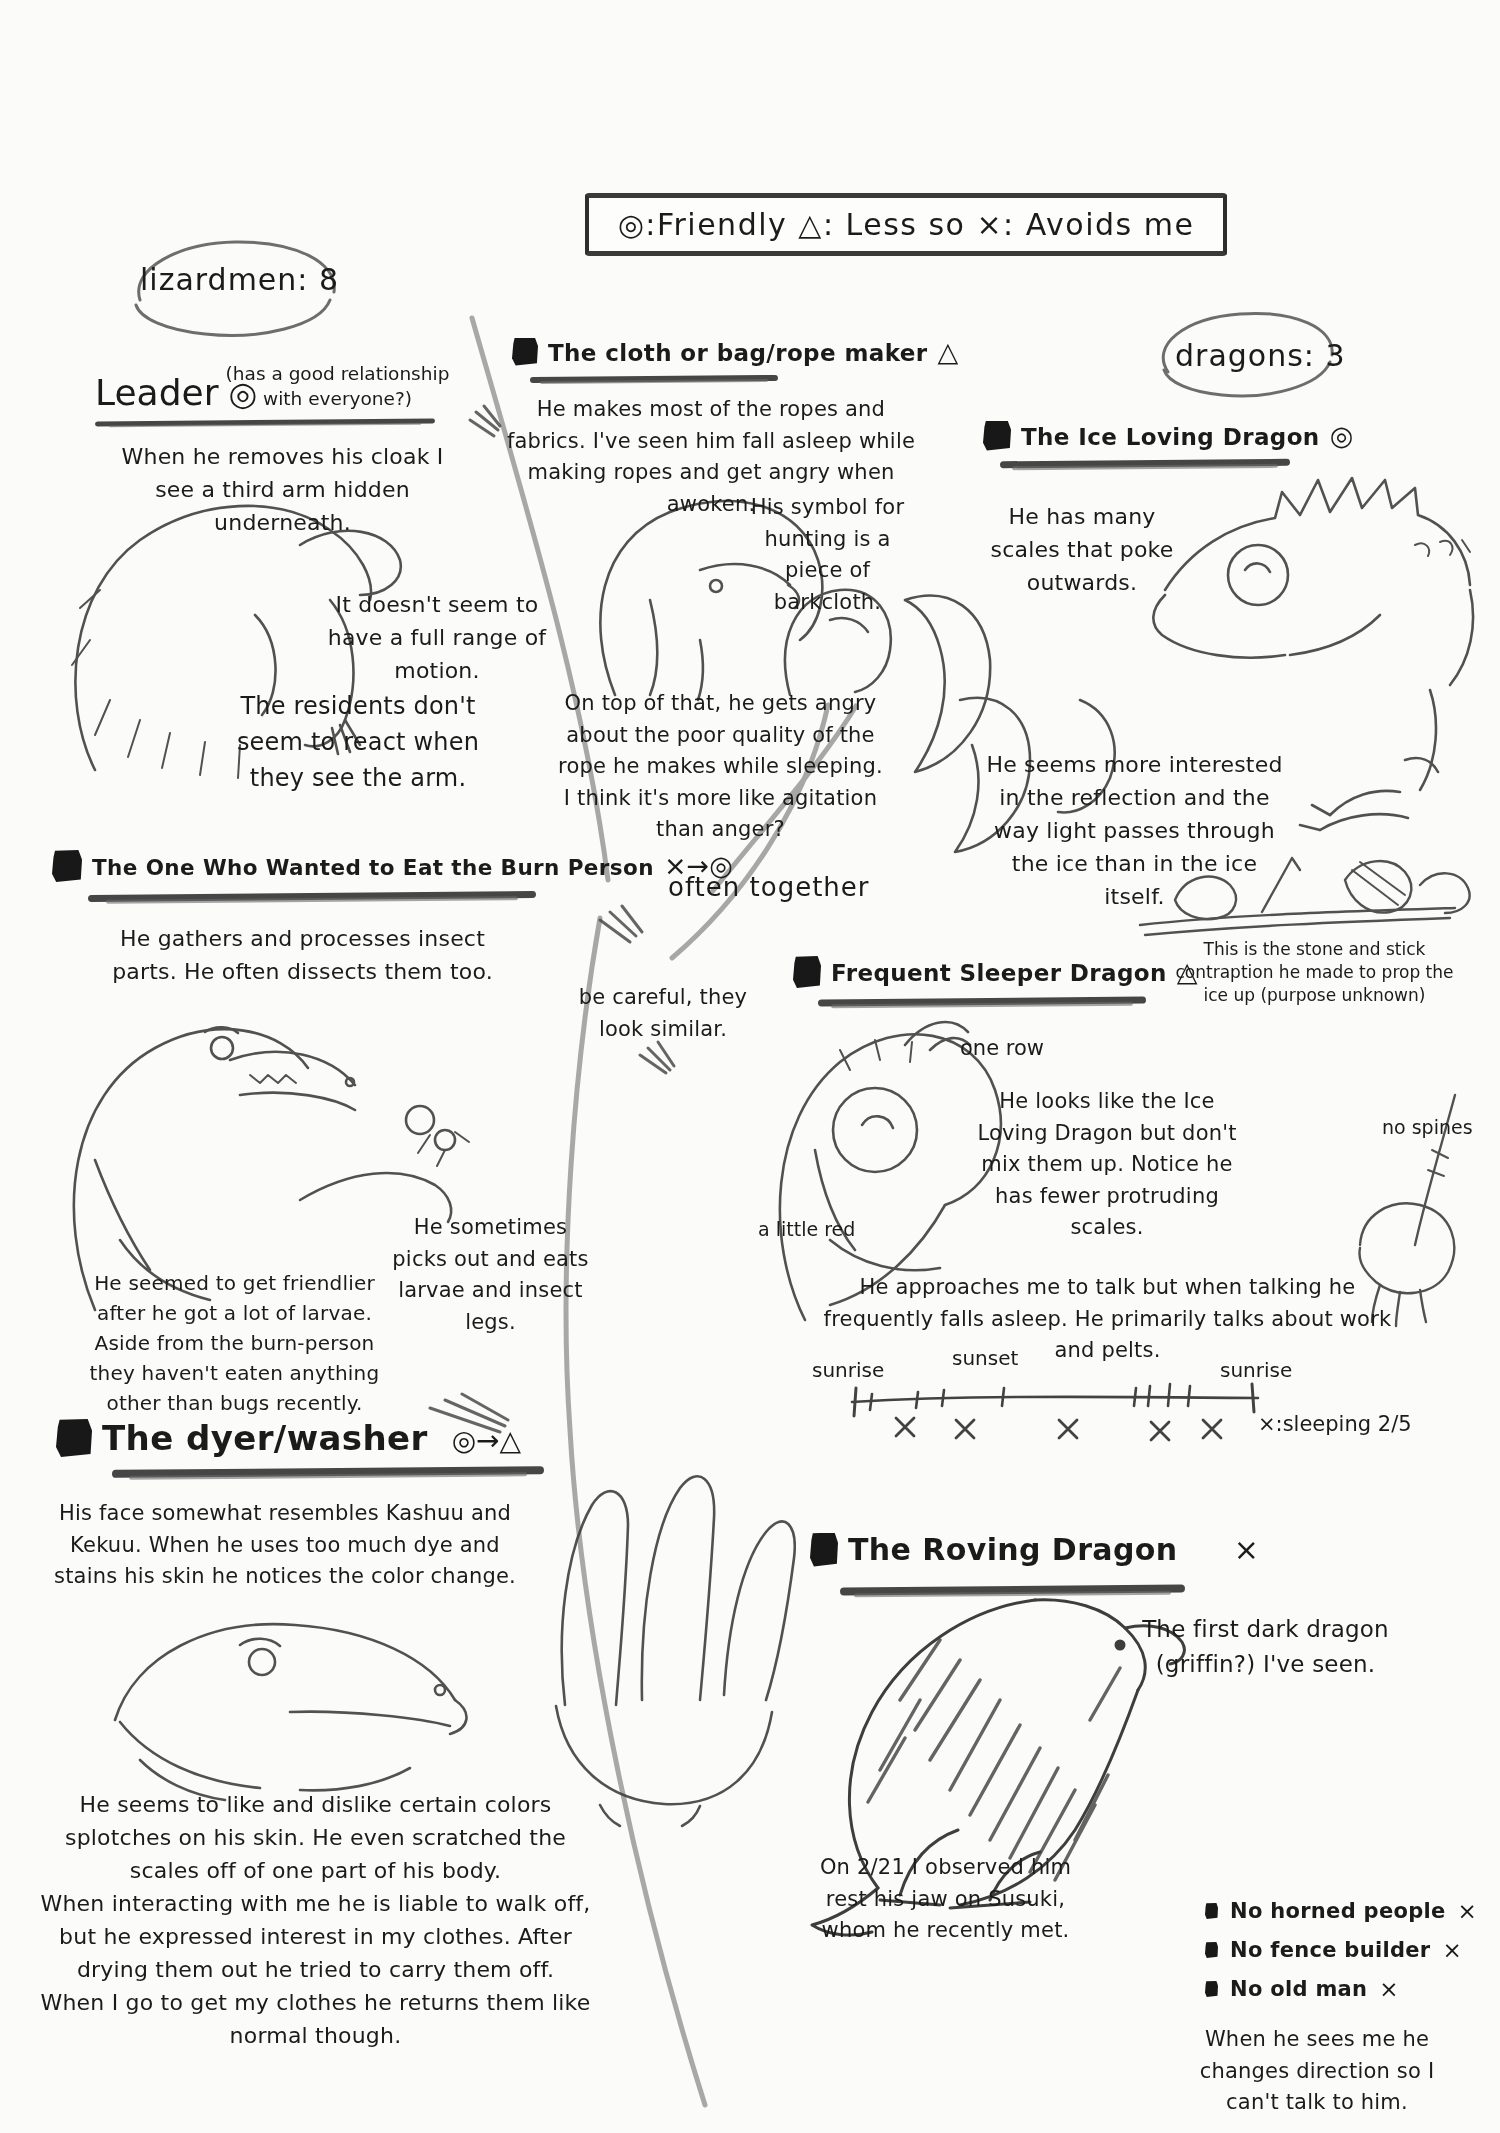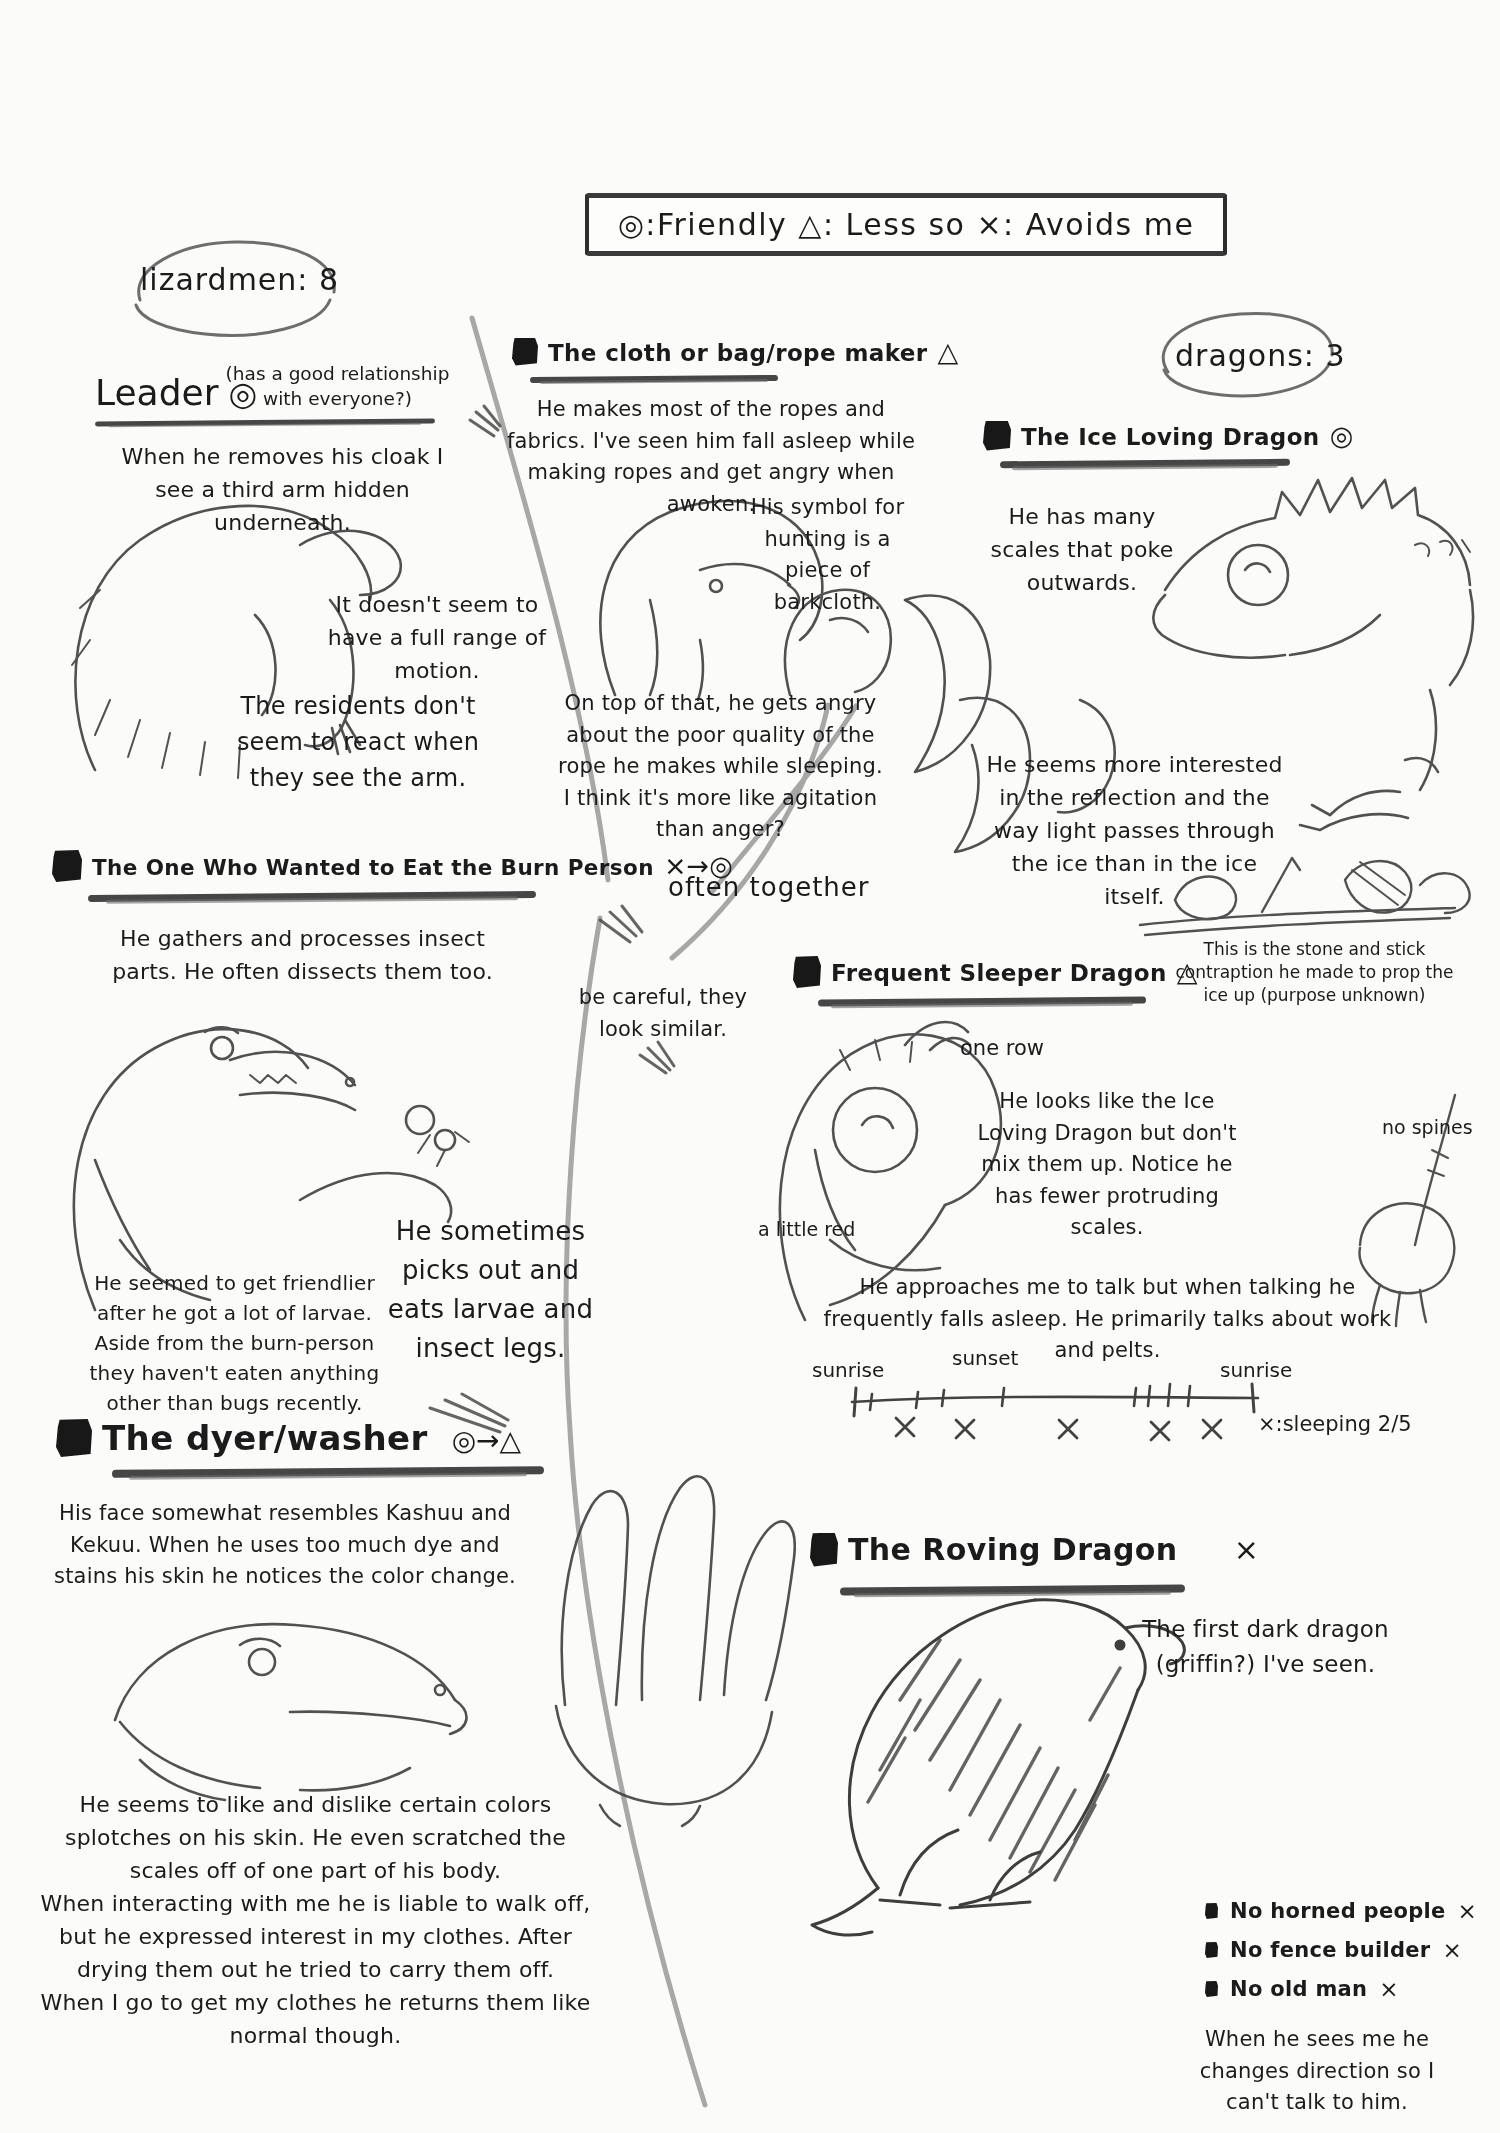--- a/index.html
+++ b/index.html
@@ -219,21 +219,21 @@
   <div class="abs" style="left:668px; top:872px; font-size:26px; letter-spacing:1px;">often together</div>
   <div class="abs c body-txt" style="left:568px; top:982px; width:190px; font-size:21px;">be careful, they look similar.</div>
 
   <div class="abs sec-head" style="left:52px; top:850px; font-size:21.5px;">
     <span class="bullet" style="width:30px; height:32px;"></span>
     <span class="sec-title">The One Who Wanted to Eat the Burn Person</span>
       <span class="sec-status" style="font-size:27px;">×→◎</span>
   </div>
   <div class="underline" style="left:88px; top:893px; width:448px; height:7px;"></div>
   <div class="abs c body-txt" style="left:100px; top:922px; width:405px; font-size:22px;">He gathers and processes insect parts. He often dissects them too.</div>
-  <div class="abs c body-txt" style="left:383px; top:1212px; width:215px; font-size:26px;">He sometimes picks out and eats larvae and insect legs.</div>
+  <div class="abs c body-txt" style="left:383px; top:1212px; width:215px; font-size:21px;">He sometimes picks out and eats larvae and insect legs.</div>
   <div class="abs c body-txt" style="left:82px; top:1268px; width:305px; font-size:20px;">He seemed to get friendlier after he got a lot of larvae. Aside from the burn-person they haven't eaten anything other than bugs recently.</div>
 
   <div class="abs sec-head" style="left:56px; top:1418px; font-size:34px;">
     <span class="bullet" style="width:36px; height:38px;"></span>
     <span class="sec-title">The dyer/washer</span>
     <span class="sec-status" style="font-size:28px; margin-left:14px;">◎→△</span>
   </div>
   <div class="underline" style="left:112px; top:1468px; width:432px; height:8px;"></div>
   <div class="abs c body-txt" style="left:52px; top:1498px; width:466px; font-size:21px;">His face somewhat resembles Kashuu and Kekuu. When he uses too much dye and stains his skin he notices the color change.</div>
   <div class="abs c body-txt pre" style="left:28px; top:1788px; width:575px; font-size:22px;">He seems to like and dislike certain colors splotches on his skin. He even scratched the scales off of one part of his body.
@@ -269,20 +269,21 @@
   <div class="abs" style="left:1220px; top:1358px; font-size:20px;">sunrise</div>
   <div class="abs" style="left:1258px; top:1412px; font-size:21px;">×:sleeping 2/5</div>
 
   <div class="abs sec-head" style="left:810px; top:1532px; font-size:30px;">
     <span class="bullet" style="width:28px; height:34px;"></span>
     <span class="sec-title">The Roving Dragon</span>
     <span class="sec-status" style="font-size:30px; margin-left:46px;">×</span>
   </div>
   <div class="underline" style="left:840px; top:1586px; width:345px; height:8px;"></div>
   <div class="abs c body-txt" style="left:1118px; top:1612px; width:295px; font-size:23px;">The first dark dragon (griffin?) I've seen.</div>
+  <div class="abs c body-txt" style="left:818px; top:1852px; width:255px; font-size:21px;">On 2/21 I observed him rest his jaw on Susuki, whom he recently met.</div>
 
   <div class="abs" style="left:1205px; top:1898px;">
     <div class="chk-row">
       <span class="bullet" style="width:13px; height:16px;"></span>
       <span class="chk-label">No horned people</span>
       <span class="chk-mark">×</span>
     </div>
     <div class="chk-row">
       <span class="bullet" style="width:13px; height:16px;"></span>
       <span class="chk-label">No fence builder</span>

